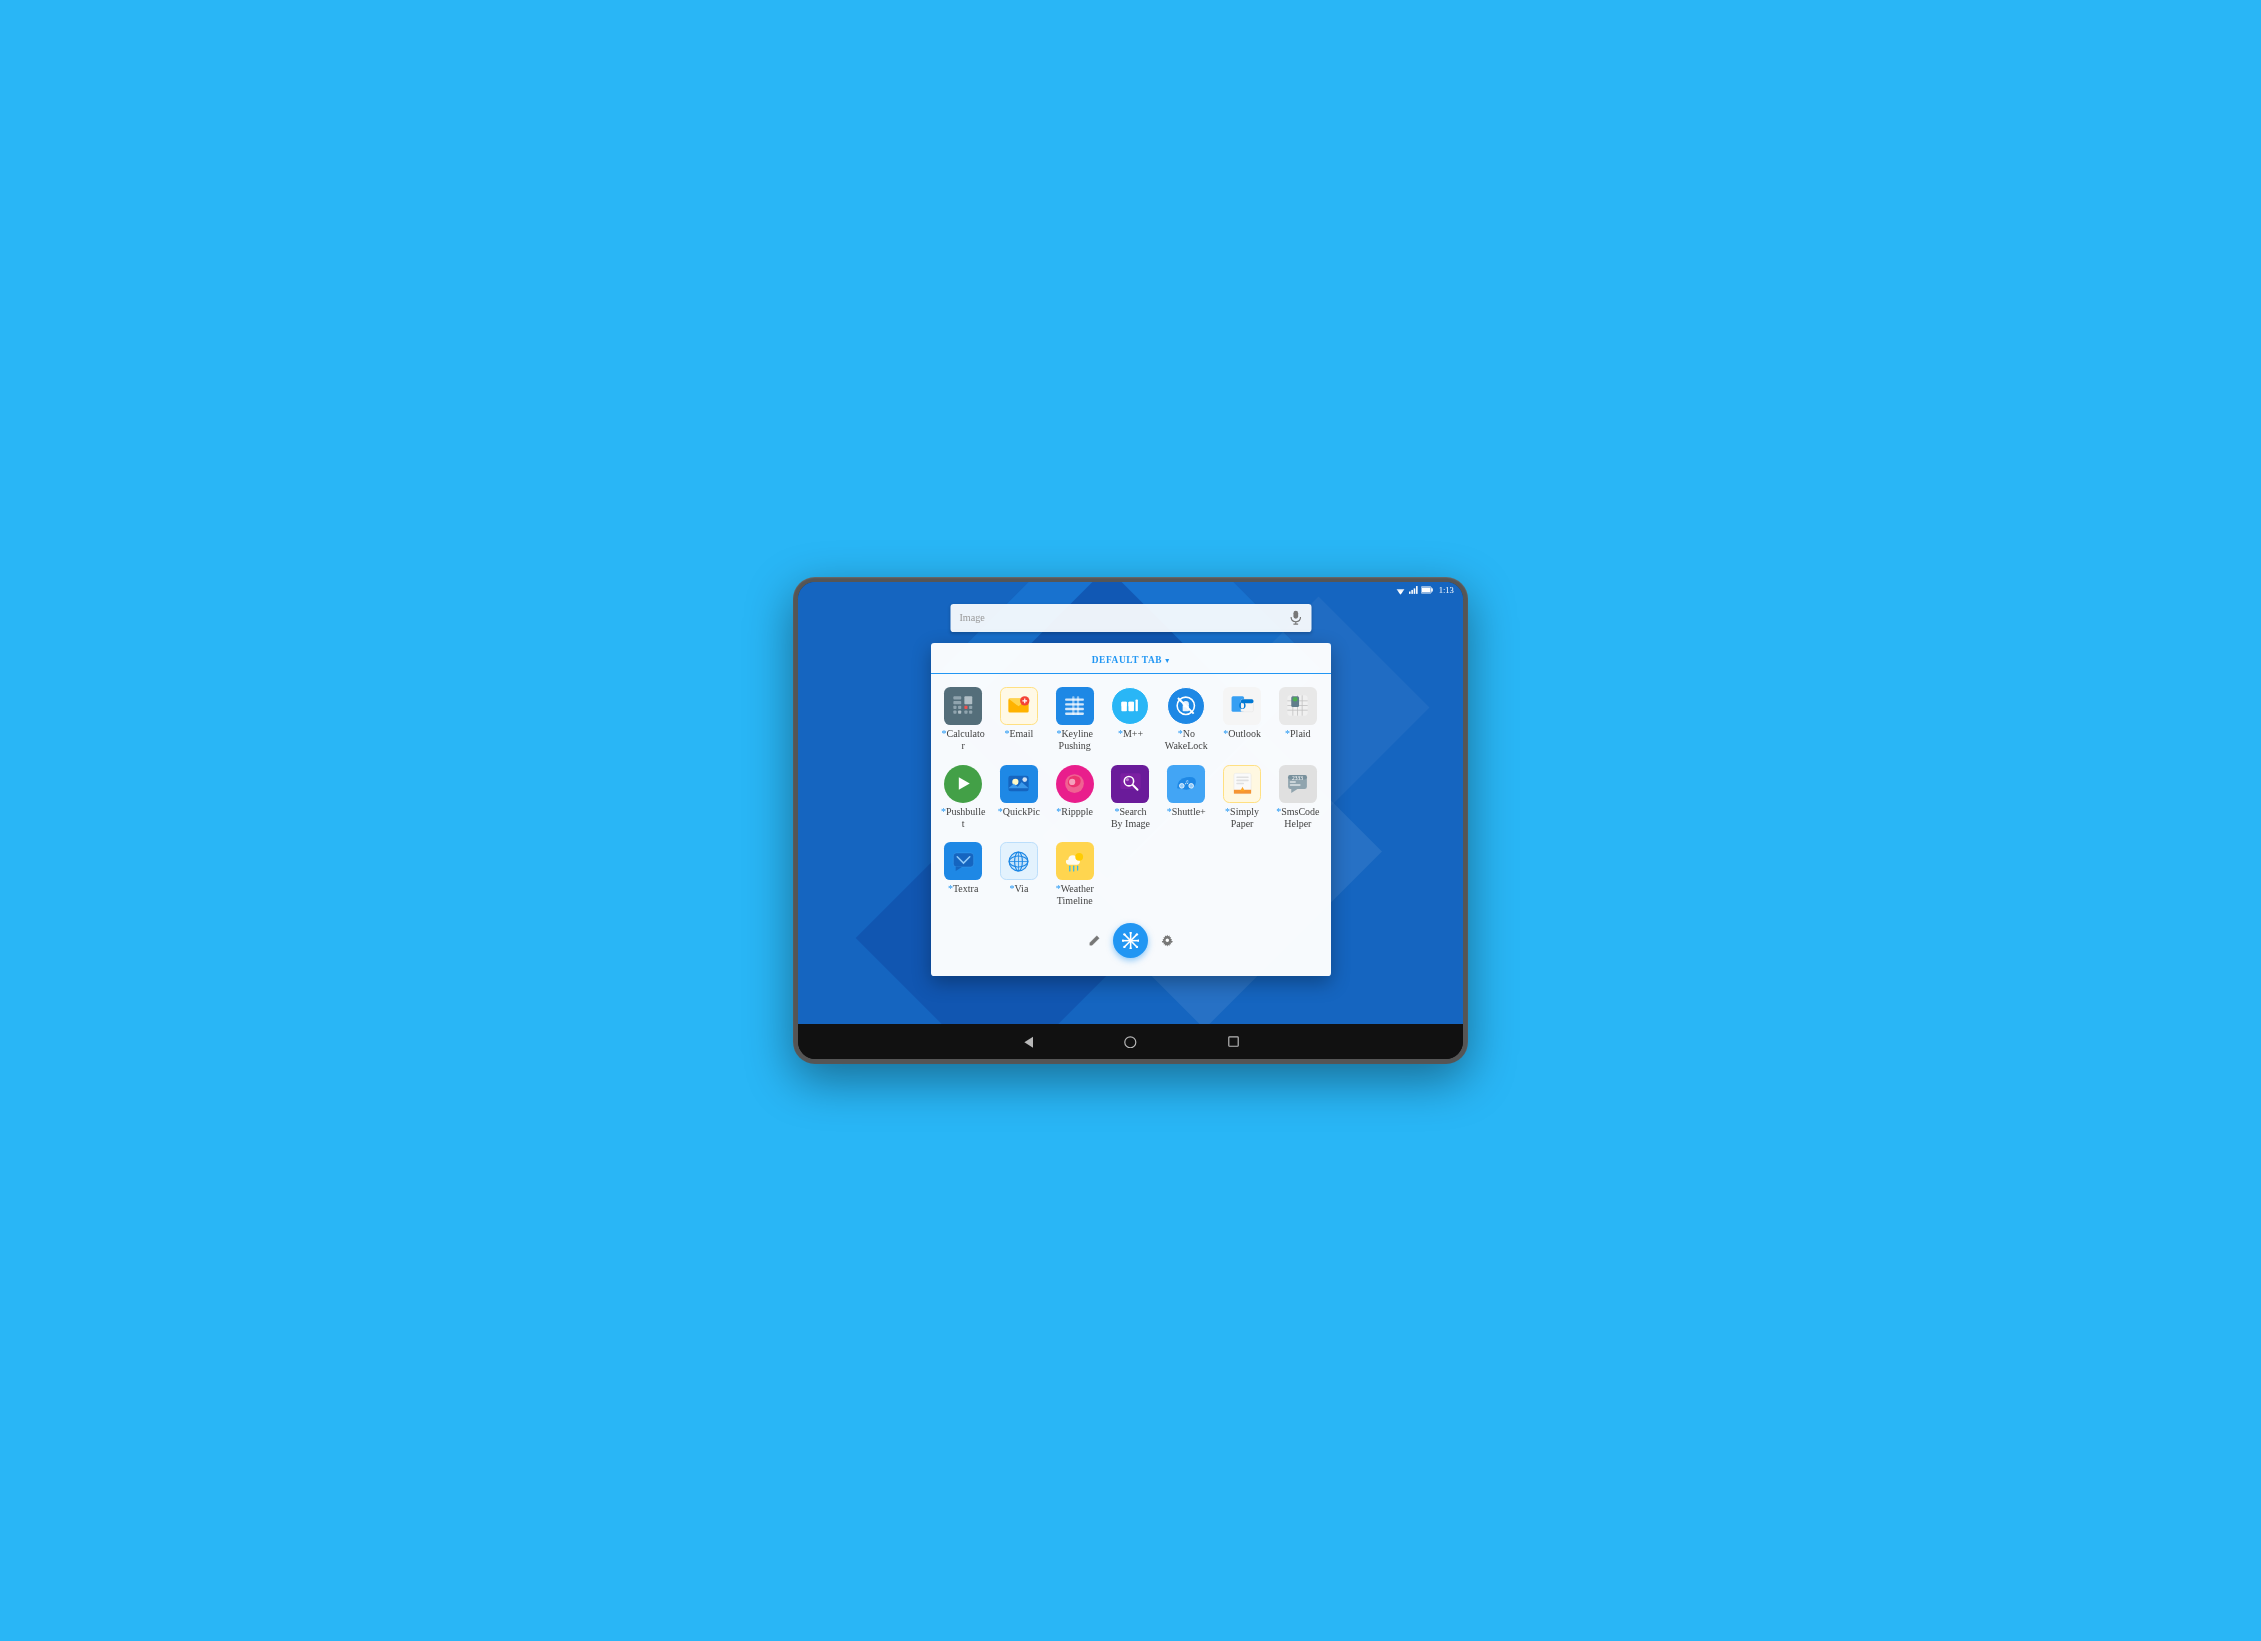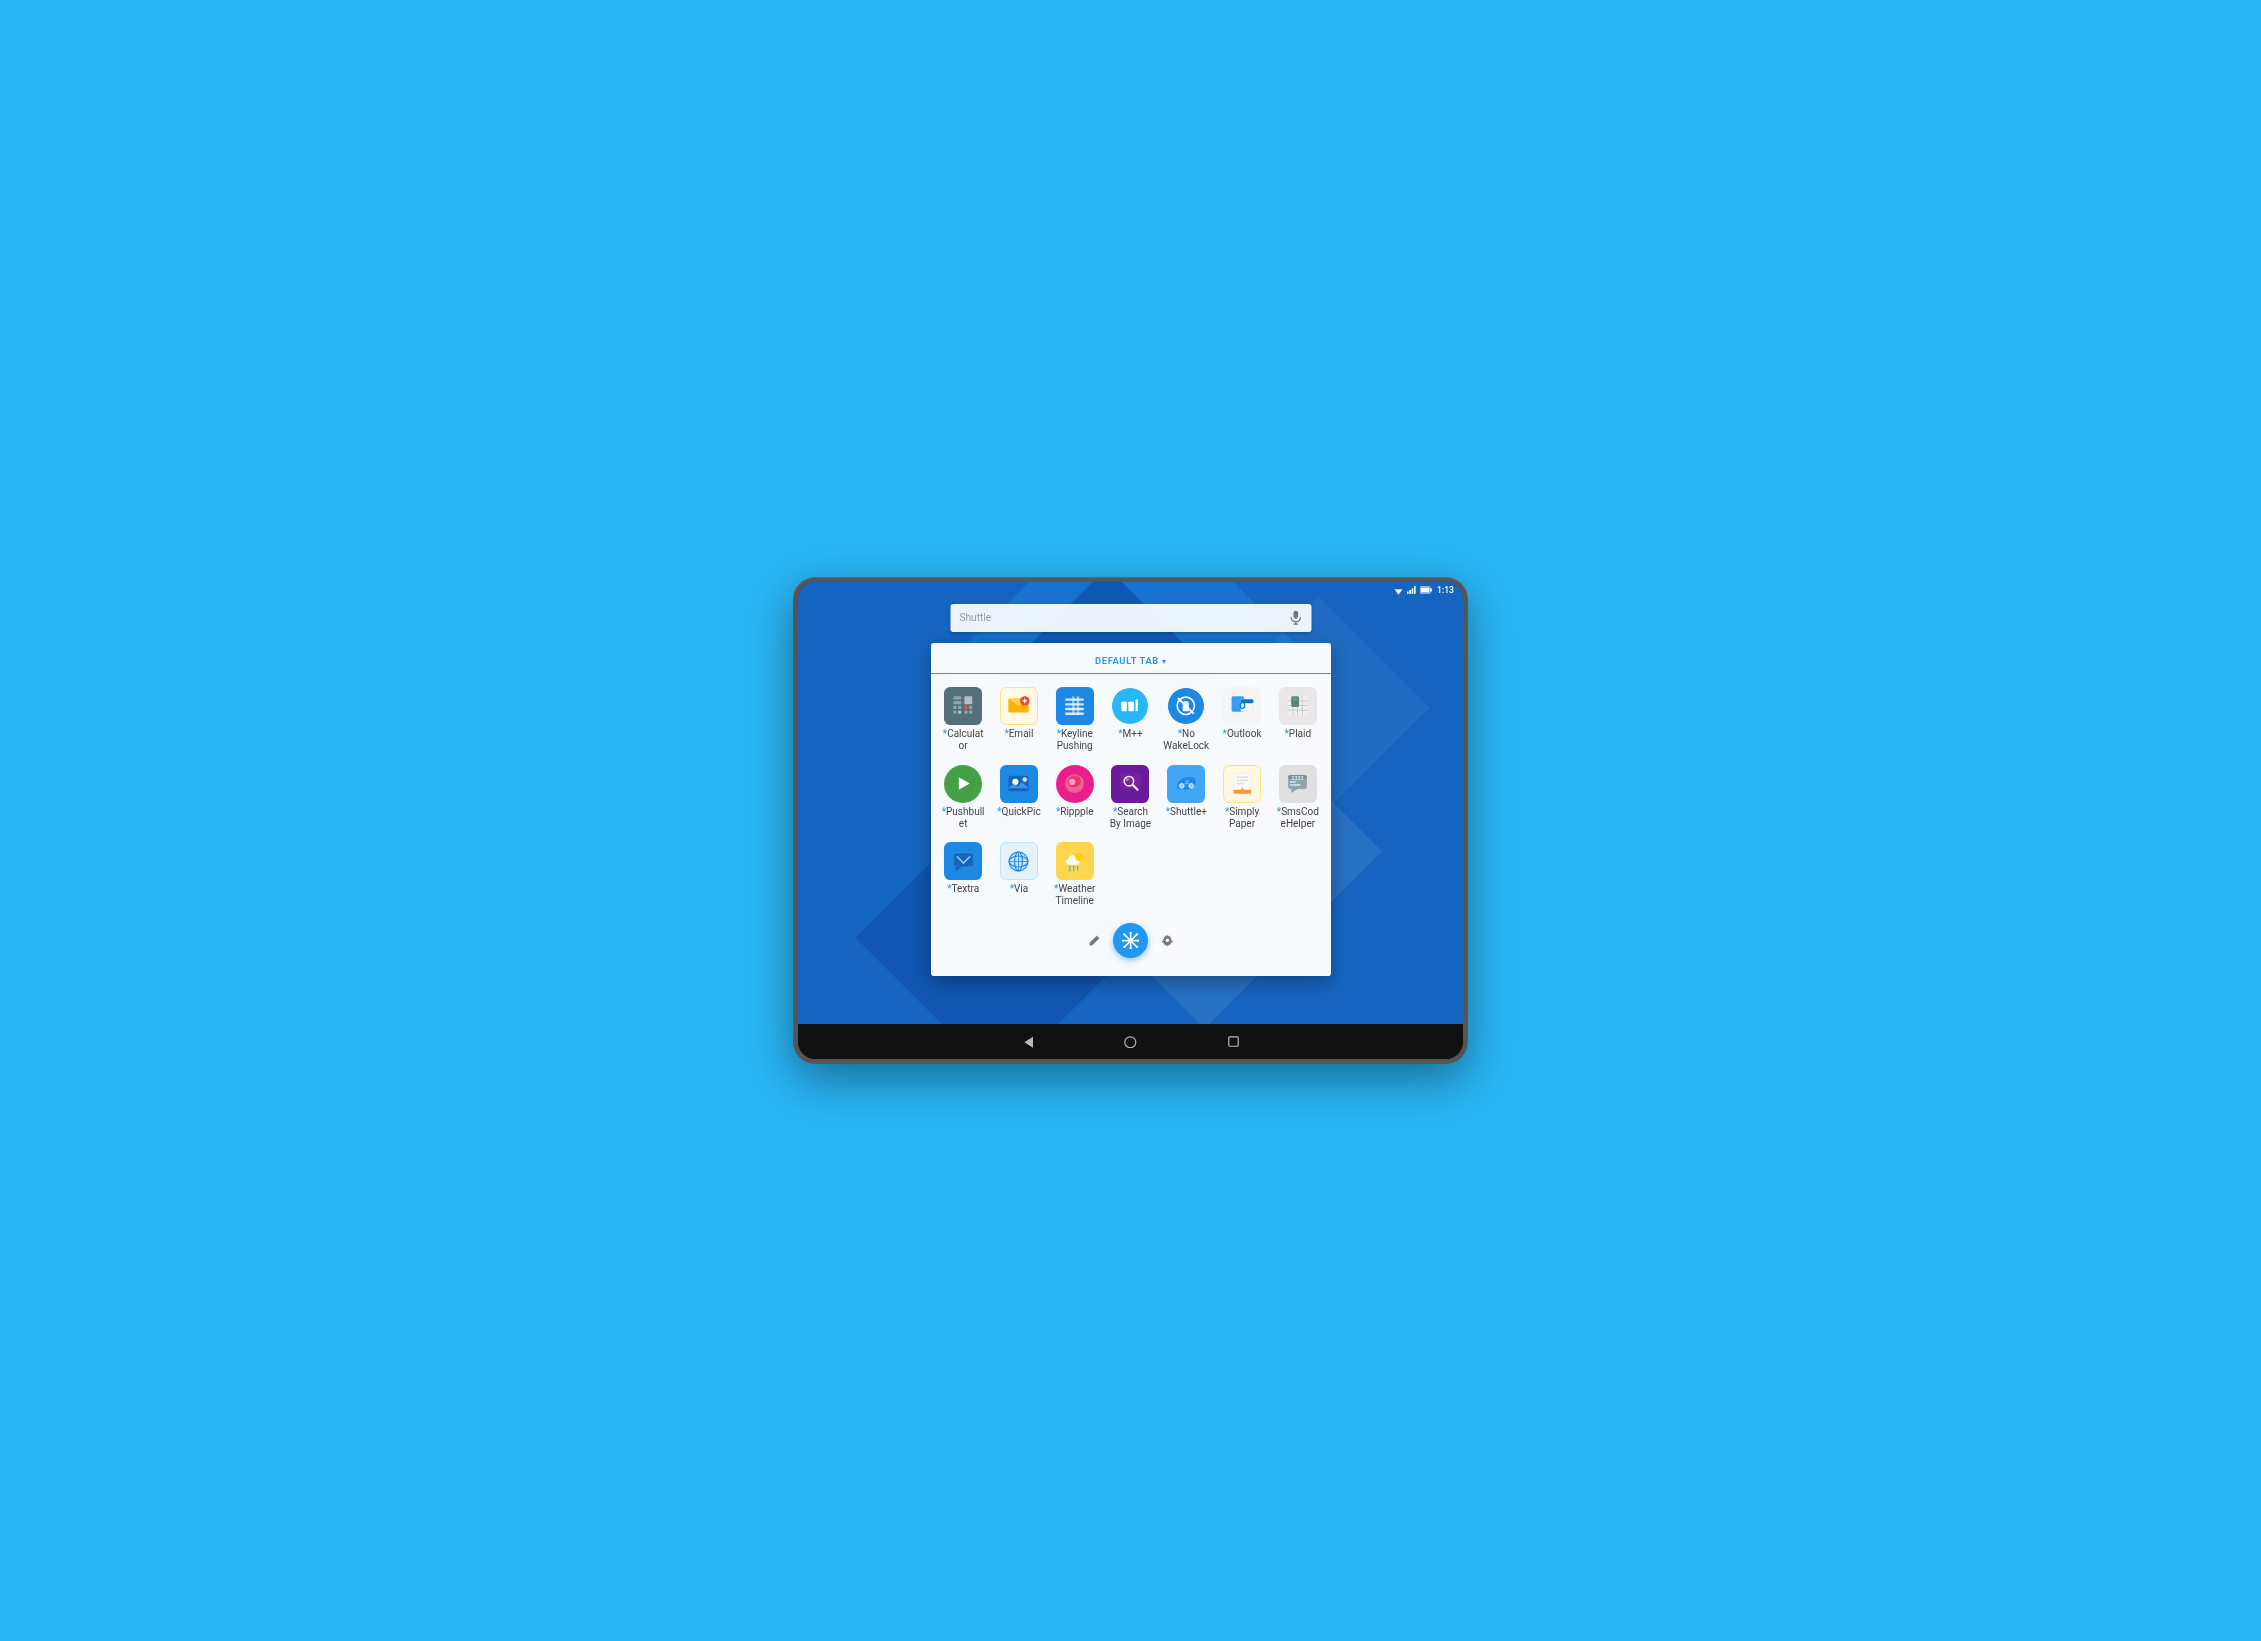--- a/index.html
+++ b/index.html
@@ -30,20 +30,21 @@
       overflow: hidden;
       display: flex;
       flex-direction: column;
     }
 
     .screen {
       flex: 1;
       position: relative;
       overflow: hidden;
       background: #1565c0;
+      font-family: Liberation Serif, serif;
     }
 
     
     .wallpaper {
       position: absolute;
       inset: 0;
       background: #1565c0;
       overflow: hidden;
     }
     .wallpaper::before {
@@ -348,21 +349,21 @@
           <svg width="12.6" height="7.9" viewBox="0 0 16 10">
             <rect x="0" y="1" width="13" height="8" rx="1" fill="none" stroke="white" stroke-width="1"></rect>
             <rect x="13" y="3" width="2" height="4" fill="white"></rect>
             <rect x="1" y="2" width="11" height="6" fill="white"></rect>
           </svg>
           <span style="color:white;font-size:8.6px;font-weight:500;margin-left:1.6px;">1:13</span>
         </div>
       </div>
 
       <div class="search-bar">
-        <span class="search-bar-text">Shuttle</span>
+        <span class="search-bar-text">Image</span>
         <svg width="12.6" height="15.7" viewBox="0 0 16 20" fill="#777">
           <rect x="5" y="1" width="6" height="10" rx="3" fill="#777"></rect>
           <path d="M2 9 Q2 15 8 15 Q14 15 14 9" fill="none" stroke="#777" stroke-width="1.5"></path>
           <line x1="8" y1="15" x2="8" y2="18" stroke="#777" stroke-width="1.5"></line>
           <line x1="5" y1="18" x2="11" y2="18" stroke="#777" stroke-width="1.5"></line>
         </svg>
       </div>
 
       <div class="app-drawer">
         <div class="drawer-tab">

